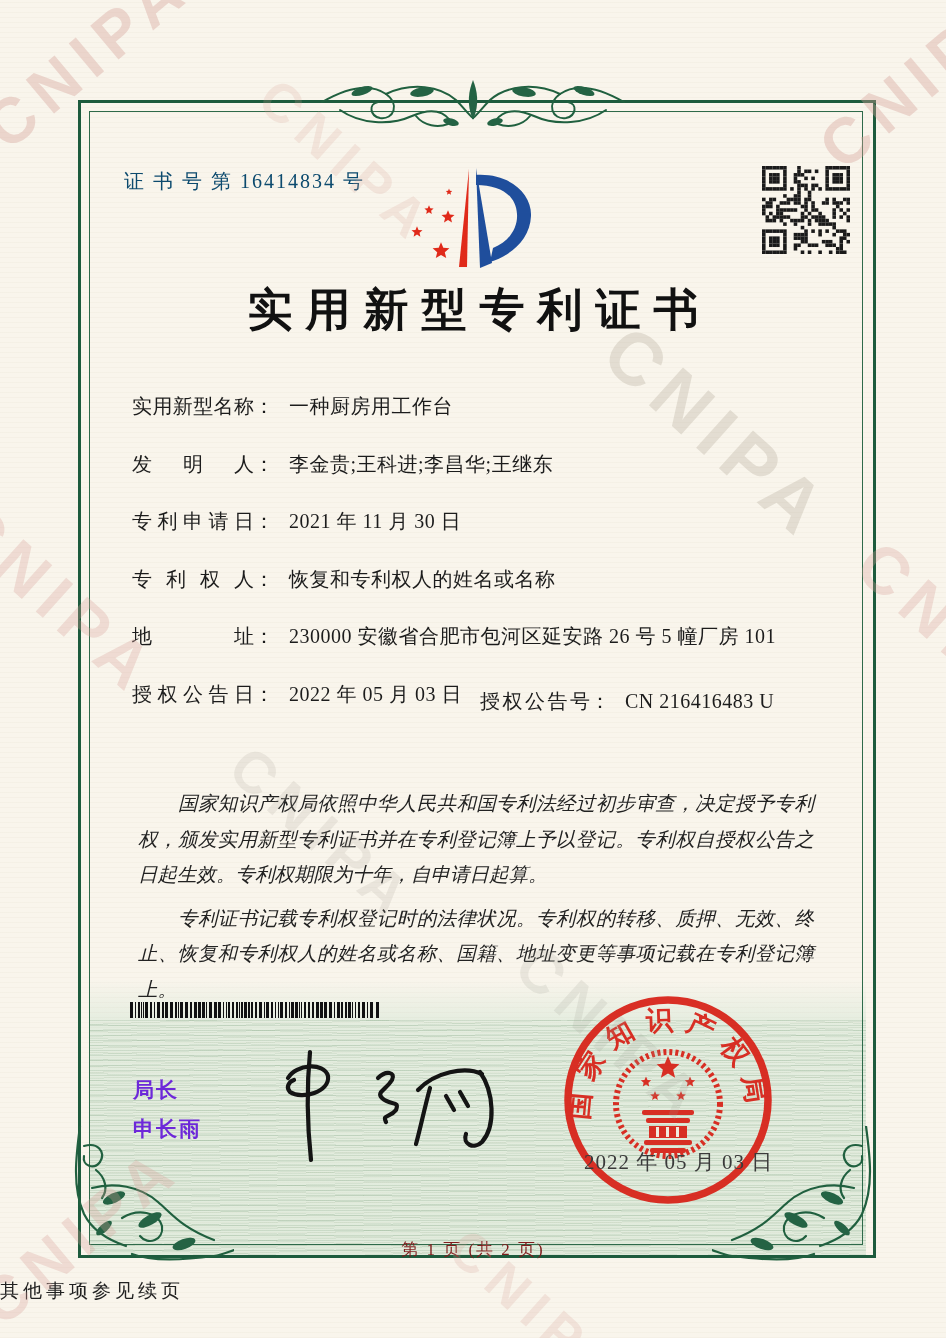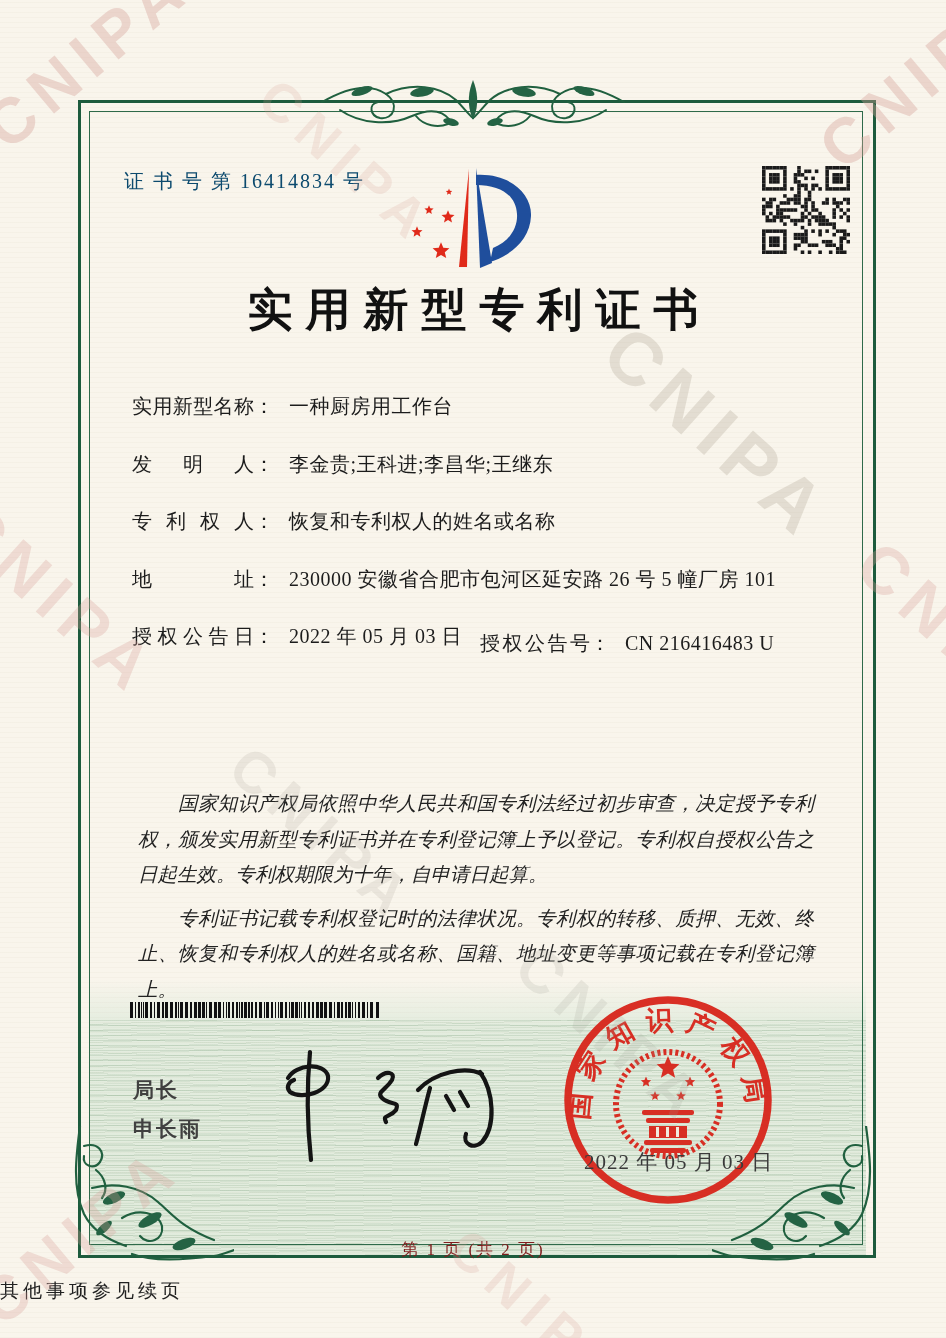--- a/index.html
+++ b/index.html
@@ -33,21 +33,21 @@
   .frow{position:relative;height:57.5px;line-height:24px;}
   .flabel{display:inline-block;width:122px;text-align:justify;text-align-last:justify;color:#1c1c1c;}
   .fval{margin-left:15px;letter-spacing:0.5px;color:#1c1c1c;}
   .f2{position:absolute;left:348px;top:7px;}
   .f2 .flabel{width:110px;}
   .body-text{position:absolute;left:130px;top:778px;width:692px;z-index:5;
              font-size:19.5px;line-height:35.5px;font-style:italic;color:#222;text-align:justify;}
   .body-text p{margin:8px;text-indent:40px;}
   .barcode{position:absolute;left:130px;top:1002px;z-index:5;}
   .signer{position:absolute;left:133px;z-index:5;font-family:"Liberation Sans","DejaVu Sans",sans-serif;
-          font-size:21px;font-weight:600;color:#404040;letter-spacing:2px;}
+          font-size:21px;font-weight:600;color:#6d28d9;letter-spacing:2px;}
   .signer.t1{top:1076px;} .signer.t2{top:1115px;}
   .signature{position:absolute;left:250px;top:1048px;z-index:5;}
   .seal{position:absolute;left:556px;top:988px;z-index:5;opacity:0.95;}
   .seal-date{position:absolute;left:584px;top:1148px;z-index:6;font-size:21px;color:#3a3a3a;letter-spacing:1px;}
   .page-info{position:absolute;left:0;top:1218px;width:100%;z-index:5;text-align:center;font-size:17px;letter-spacing:2px;color:#7f1d1d;margin-top:20px;}
   .footer-note{position:absolute;left:0;top:1278px;width:100%;z-index:5;font-size:19px;letter-spacing:4px;color:#222;}
 </style>
 </head>
 <body>
 
@@ -412,20 +412,21 @@
       <rect x="73.92" y="84.48" width="3.57" height="3.57" fill="#1a1a1a"></rect>
       <rect x="77.44" y="84.48" width="3.57" height="3.57" fill="#1a1a1a"></rect>
       <rect x="80.96" y="84.48" width="3.57" height="3.57" fill="#1a1a1a"></rect>
     </svg>
 
   <div class="title">实用新型专利证书</div>
 
   <div class="fields">
     <div class="frow"><span class="flabel">实用新型名称</span><span>：</span><span class="fval">一种厨房用工作台</span></div>
     <div class="frow"><span class="flabel">发明人</span><span>：</span><span class="fval">李金贵;王科进;李昌华;王继东</span></div>
+    <div class="frow"><span class="flabel">专利申请日</span><span>：</span><span class="fval">2021 年 11 月 30 日</span></div>
     <div class="frow"><span class="flabel">专利权人</span><span>：</span><span class="fval">恢复和专利权人的姓名或名称</span></div>
     <div class="frow"><span class="flabel">地址</span><span>：</span><span class="fval">230000 安徽省合肥市包河区延安路 26 号 5 幢厂房 101</span></div>
     <div class="frow">
       <span class="flabel">授权公告日</span><span>：</span><span class="fval">2022 年 05 月 03 日</span>
       <span class="f2">
         <span class="flabel">授权公告号</span><span>：</span><span class="fval">CN 216416483 U</span>
       </span>
     </div>
   </div>
 

